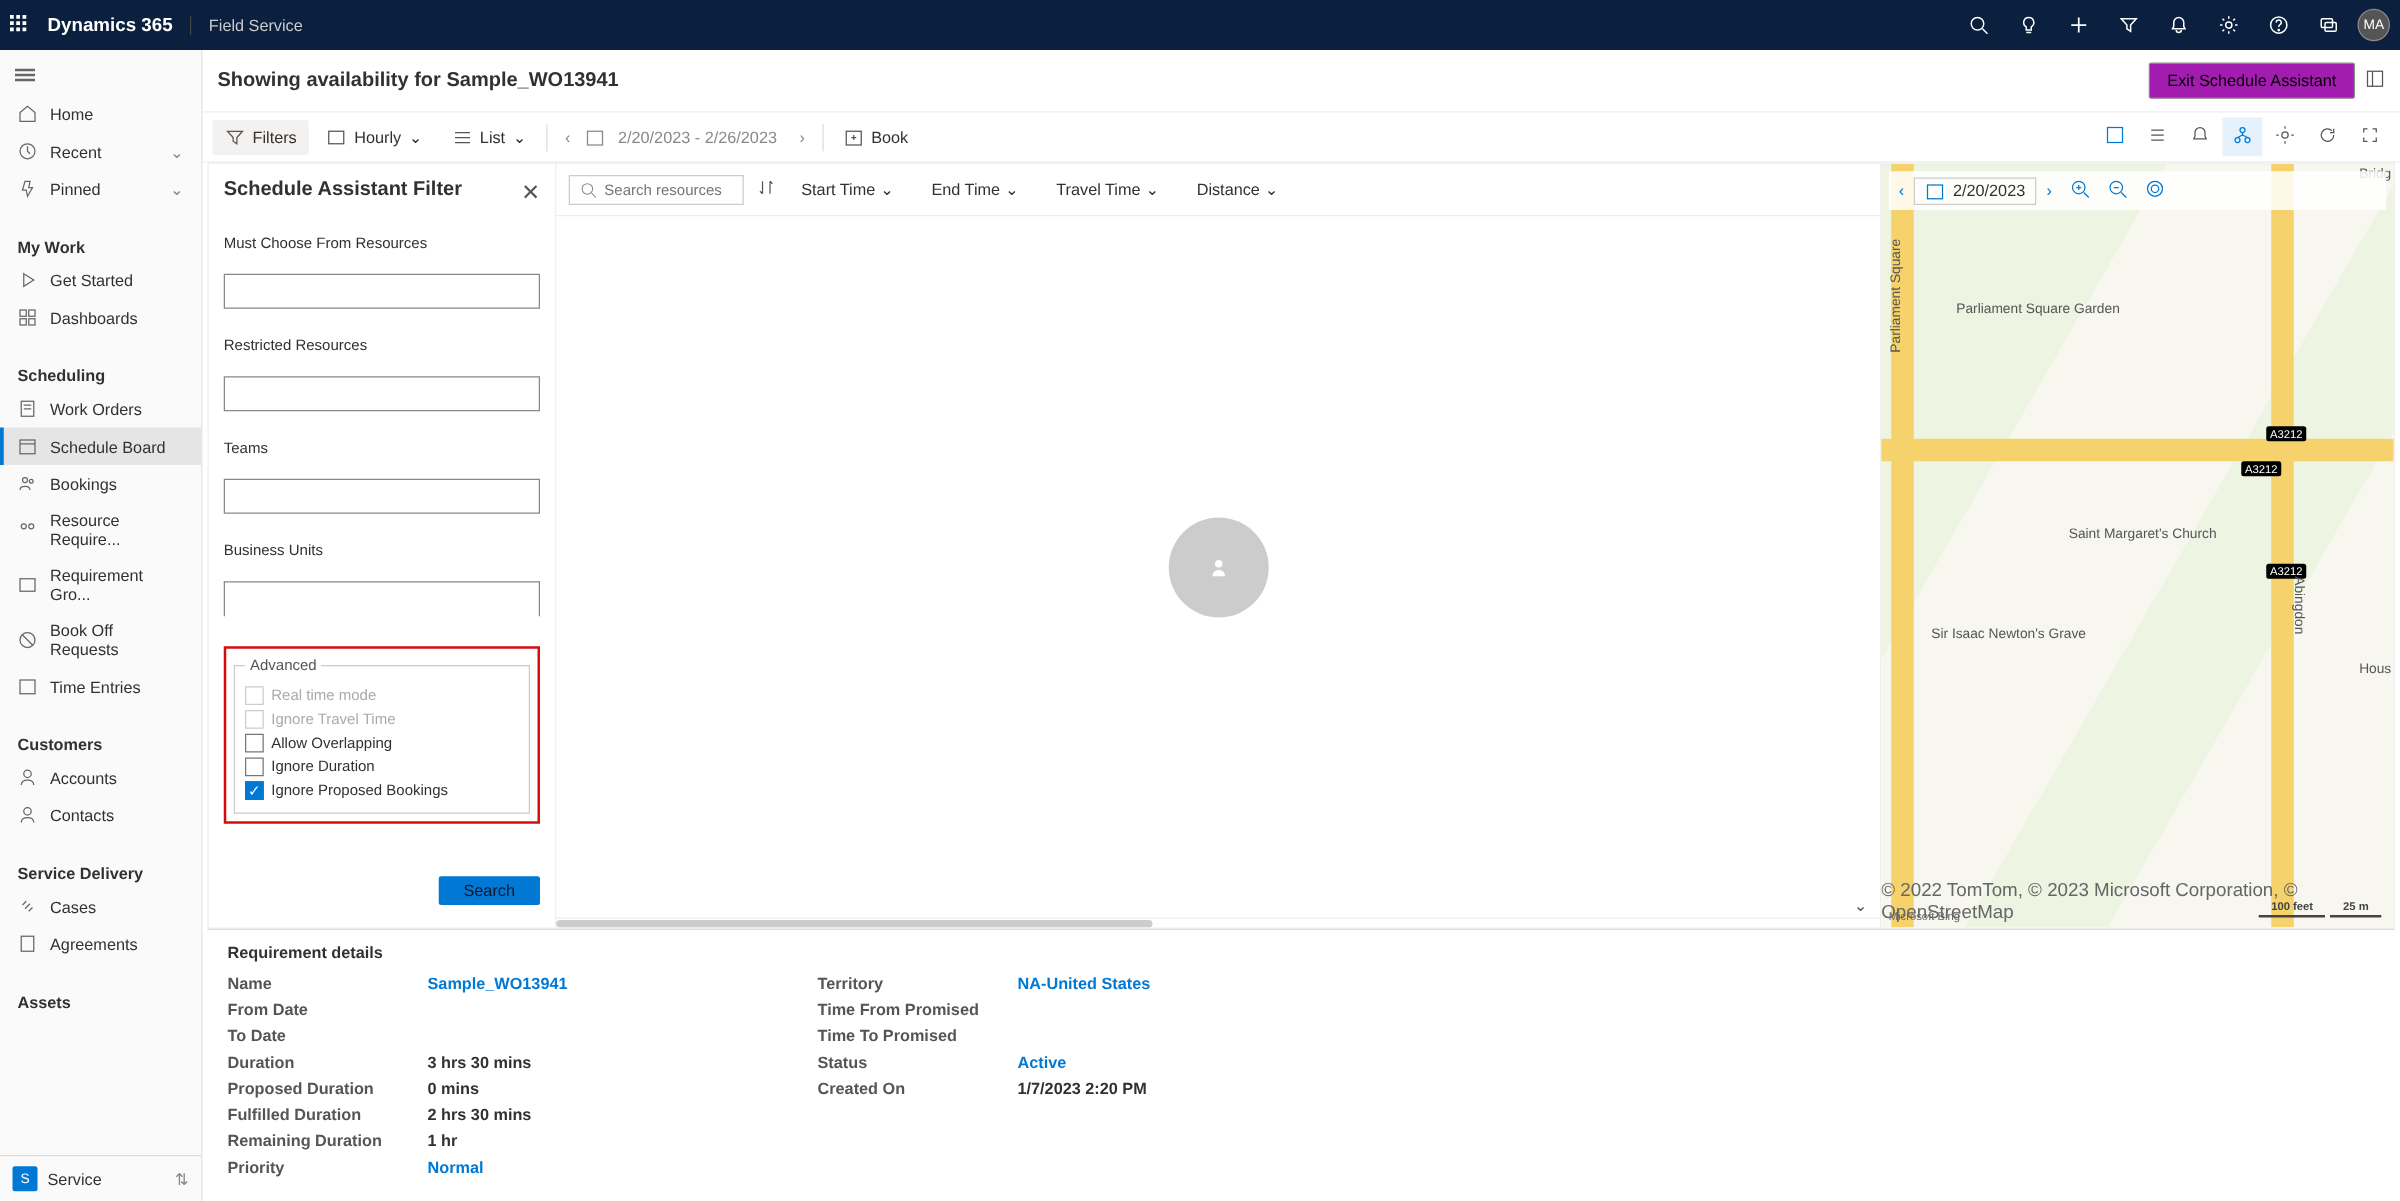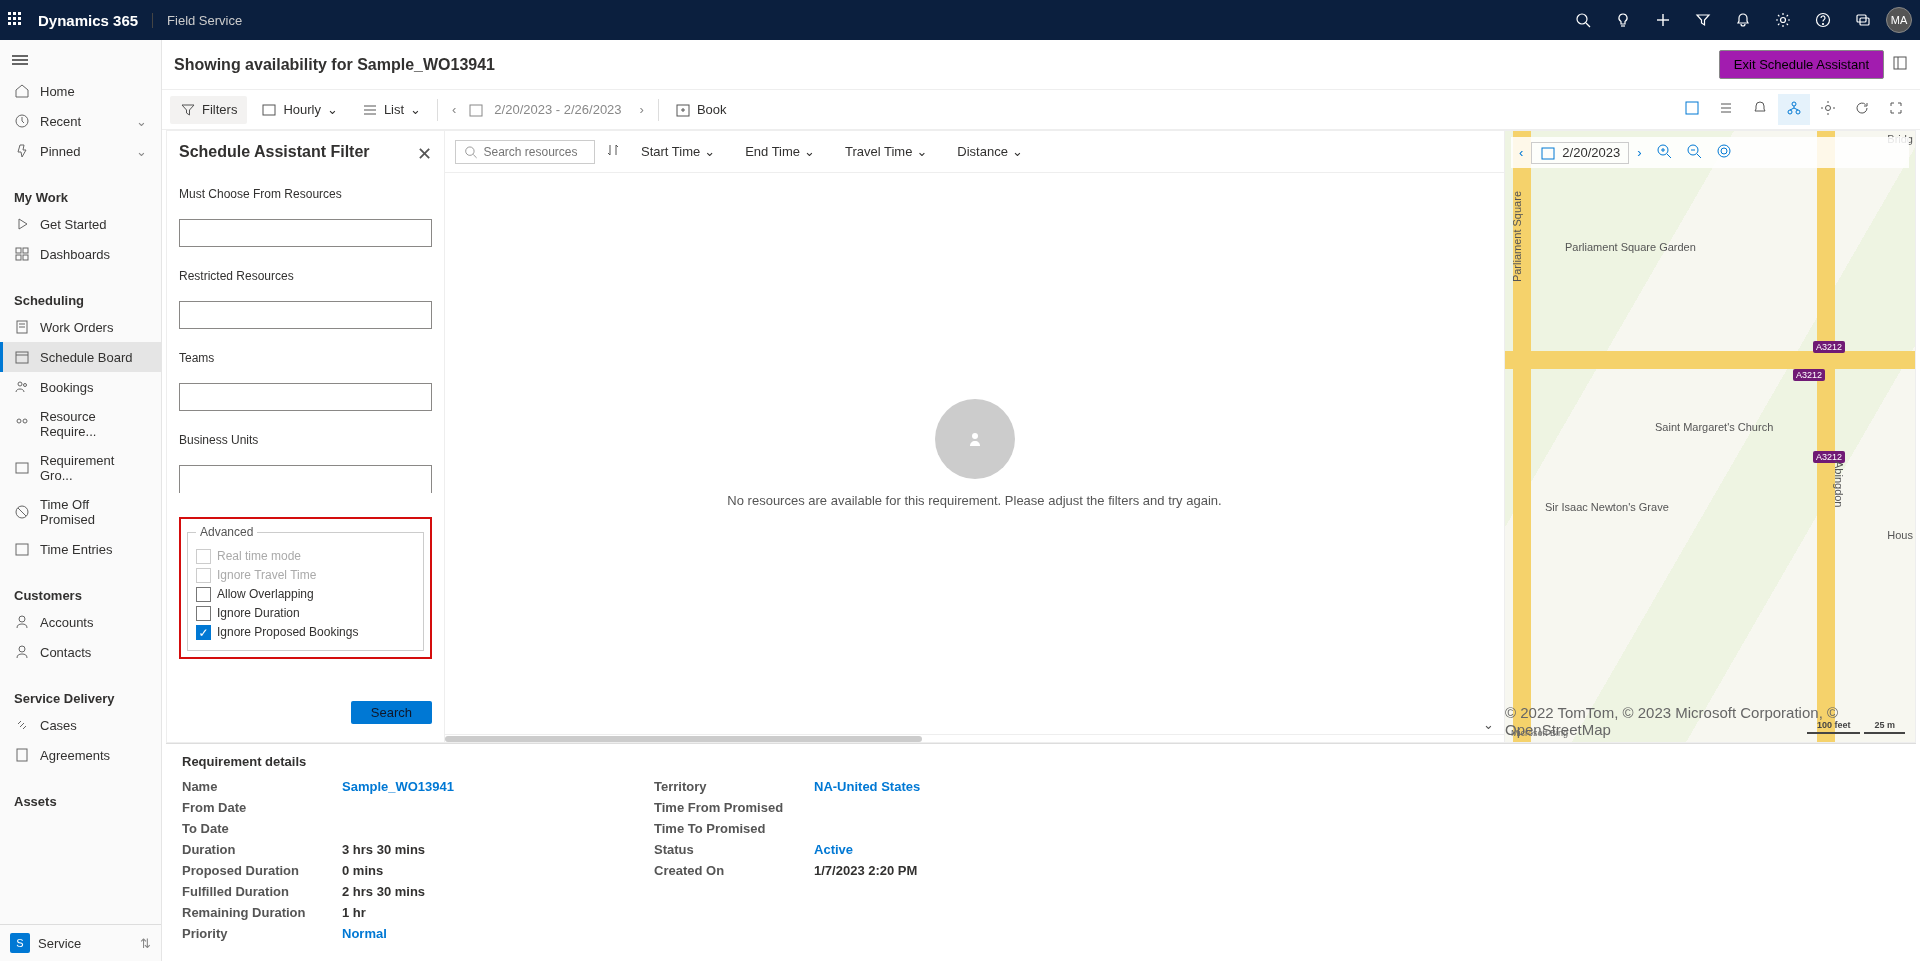--- a/index.html
+++ b/index.html
@@ -82,21 +82,21 @@
 .map-bar { position:absolute; top:6px; left:6px; right:6px; display:flex; align-items:center; gap:2px; background:rgba(255,255,255,0.85); padding:2px; z-index:2;}
 .map-bar .mbtn { padding:4px 6px; cursor:pointer; color:#0078d4; font-size:13px;}
 .map-bar .mdate { border:1px solid #ccc; padding:2px 8px; display:flex; align-items:center; gap:6px;}
 .map-bg { position:absolute; inset:0; background:
   linear-gradient(120deg,#eef4e2 30%,#f7f7f0 30% 55%,#eef4e2 55% 70%,#f7f7f0 70%);
 }
 .road { position:absolute; background:#f5d26b; }
 .road.r1 { left:0; right:0; height:18px; top:220px; }
 .road.r2 { width:18px; top:0; bottom:0; left:8px; }
 .road.r3 { width:18px; top:0; bottom:0; right:80px; }
-.road-badge { position:absolute; background:#701a75; color:#fff; font-size:9px; padding:1px 3px; border-radius:2px; }
+.road-badge { position:absolute; background:#000000; color:#fff; font-size:9px; padding:1px 3px; border-radius:2px; }
 .map-label { position:absolute; font-size:11px; color:#555; }
 .map-attrib { position:absolute; bottom:4px; right:6px; font-size:15px; color:#666; }
 .map-logo { position:absolute; bottom:4px; left:6px; font-size:9px; color:#666;}
 .scale { position:absolute; bottom:8px; right:10px; font-size:9px; color:#444; display:flex; gap:4px;font-weight:bold;}
 .scale span { border-bottom:2px solid #444; padding:0 10px 2px;}
 
 
 .req-details { border-top:1px solid #ddd; padding:10px 16px 20px; margin:0 4px; }
 .req-details h4 { font-size:13px; font-weight:600; margin-bottom:10px; }
 .req-grid { display:flex; gap:200px; }
@@ -285,21 +285,21 @@
         </span>
         <span>Requirement Gro...</span>
       </div>
     <div class="nav-item">
         <span class="nav-icon">
           <svg viewBox="0 0 16 16" fill="none" stroke="currentColor">
             <circle cx="8" cy="8" r="6"></circle>
             <line x1="4" y1="4" x2="12" y2="12"></line>
           </svg>
         </span>
-        <span>Time Off Promised</span>
+        <span>Book Off Requests</span>
       </div>
     <div class="nav-item">
         <span class="nav-icon">
           <svg viewBox="0 0 16 16" fill="none" stroke="currentColor">
             <rect x="2" y="3" width="12" height="11"></rect>
           </svg>
         </span>
         <span>Time Entries</span>
       </div>
 
@@ -497,21 +497,20 @@
           <div class="col-head"><span>Travel Time</span> ⌄</div>
           <div class="col-head"><span>Distance</span> ⌄</div>
         </div>
         <div class="empty-state">
           <div class="person-circle">
               <svg width="40" height="40" viewBox="0 0 16 16" fill="#fff">
                 <circle cx="8" cy="5" r="3"></circle>
                 <path d="M3 15c0-3 2-5 5-5s5 2 5 5z"></path>
               </svg>
             </div>
-          <div>No resources are available for this requirement. Please adjust the filters and try again.</div>
         </div>
         <div class="hscroll"></div>
         <span class="expand-chev">⌄</span>
       </div>
 
       <div class="map-panel">
         <div class="map-bg"></div>
         <div class="road r1"></div>
           <div class="road r2"></div>
           <div class="road r3"></div>

